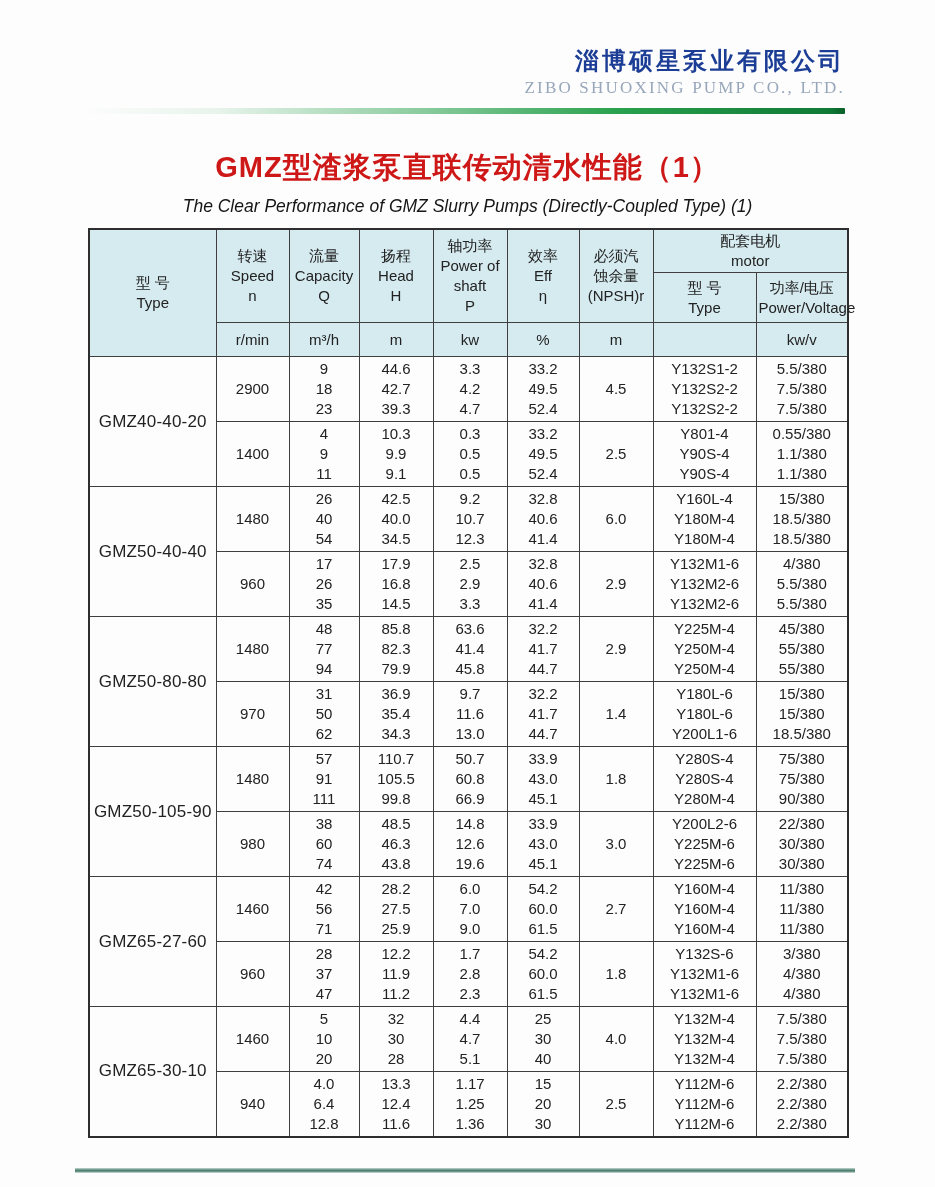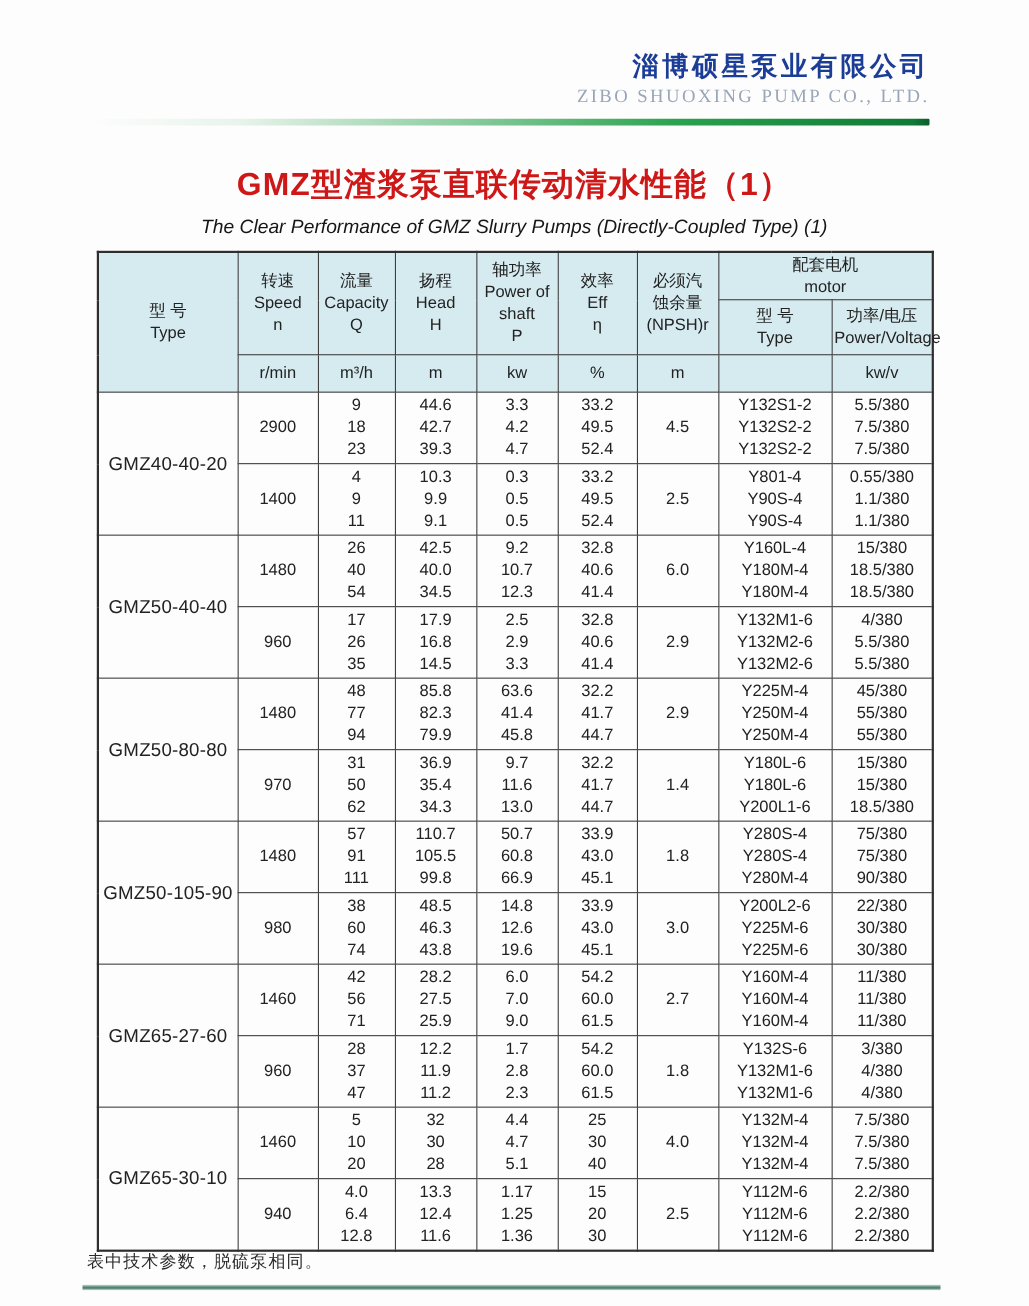--- a/index.html
+++ b/index.html
@@ -670,16 +670,15 @@
           </td>
           <td>
             <div class="ln">2.2/380</div>
             <div class="ln">2.2/380</div>
             <div class="ln">2.2/380</div>
           </td>
         </tr>
       </tbody>
   </table>
 
-  <div class="footnote">表中技术参数，脱硫泵相同。</div>
   <div class="bottom-line"></div>
 
 </div>
 
 </body></html>

